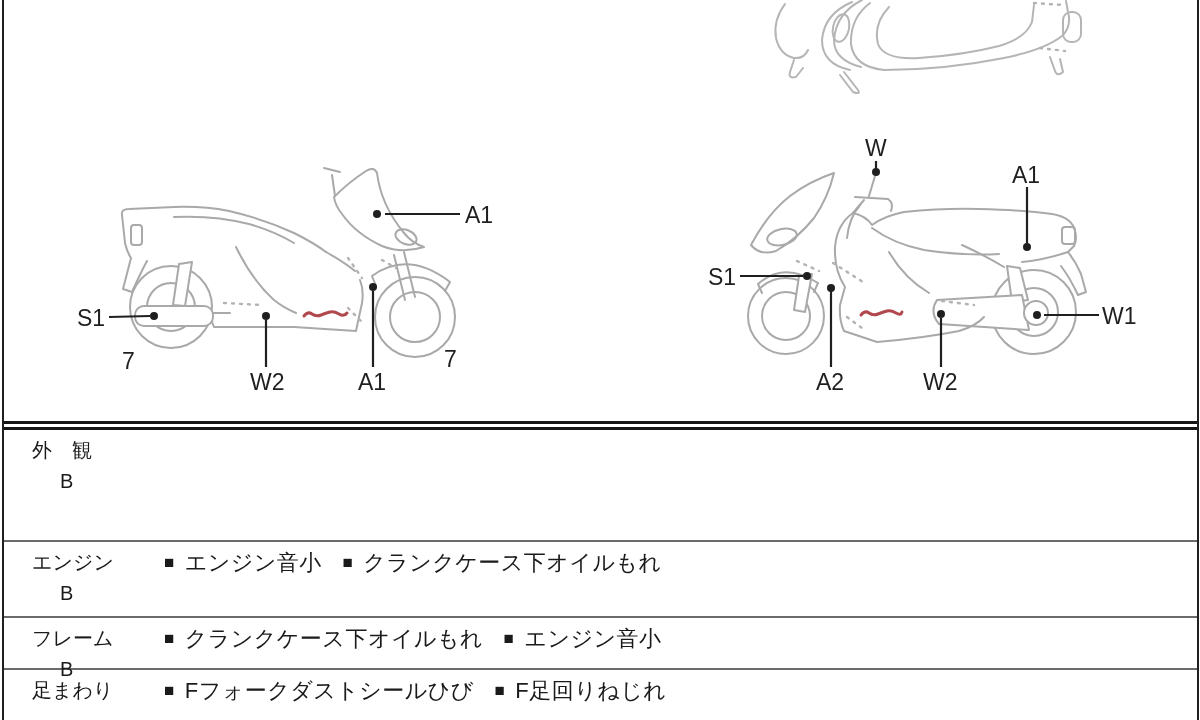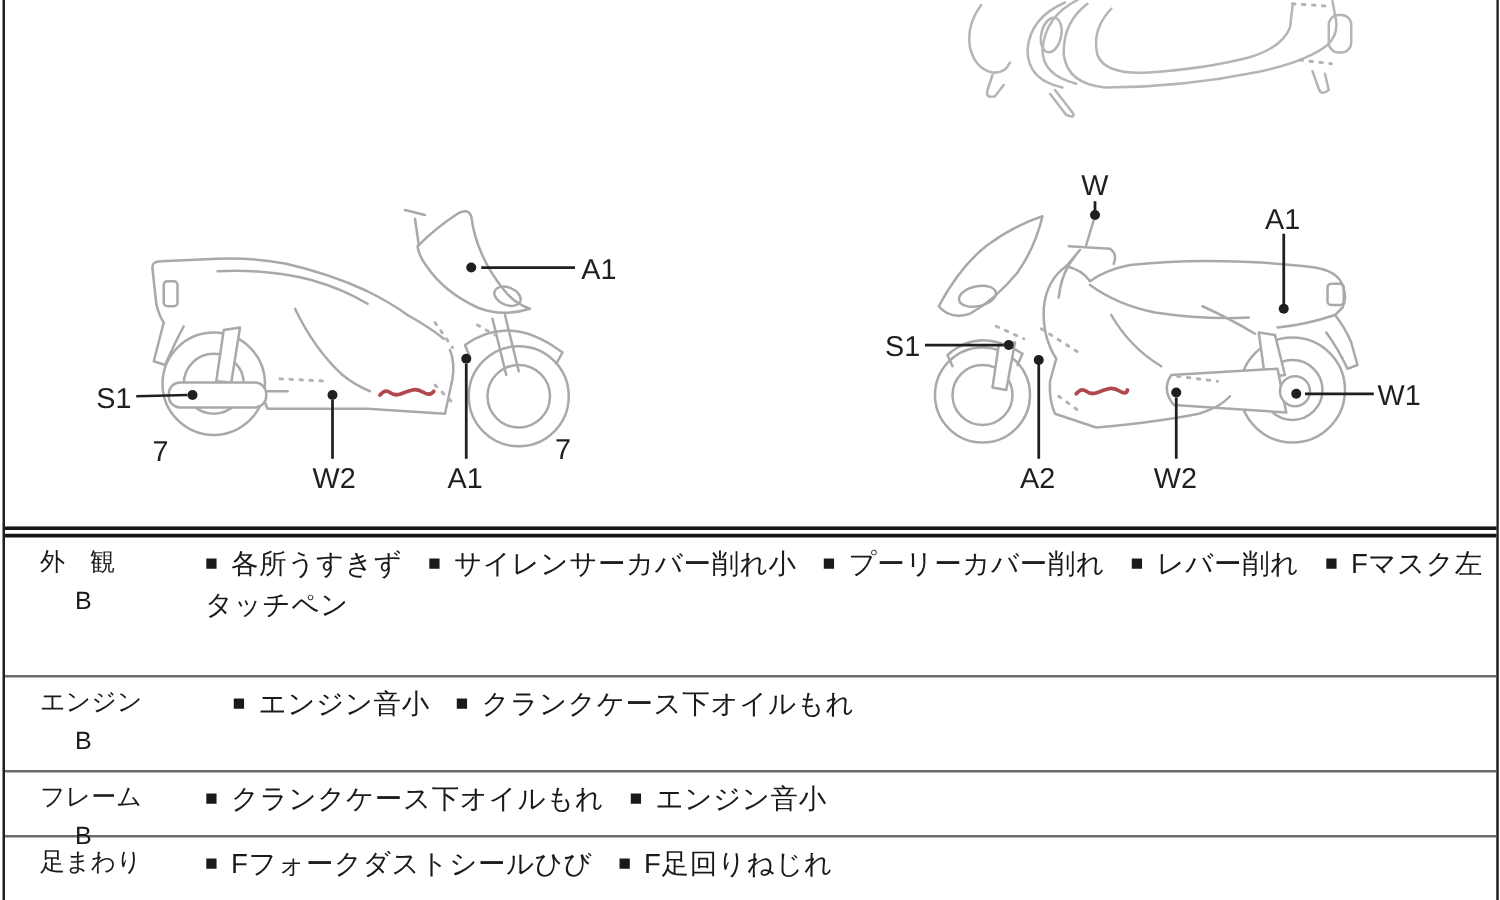--- a/index.html
+++ b/index.html
@@ -18,21 +18,21 @@
   .svg-left{left:60px;top:150px;}
   .svg-right{left:680px;top:128px;}
 
   .rule-a,.rule-b{height:3px;background:#161616;width:100%;}
   .rule-gap{height:3px;background:#fff;width:100%;}
 
   .insp-table{width:100%;}
   .insp-row{display:flex;box-sizing:border-box;border-bottom:2px solid #6b6b6b;}
   .insp-row:last-child{border-bottom:none;}
   .row-1{height:112px;}
-  .row-2{height:76px;gap:22px;}
+  .row-2{height:76px;}
   .row-3{height:52px;}
   .cell-label{
     width:160px;flex:0 0 160px;box-sizing:border-box;
     padding:5px 0 0 28px;font-size:20px;line-height:31px;
   }
   .grade{padding-left:28px;}
   .cell-content{
     flex:1;box-sizing:border-box;padding:5px 10px 0 0;
     font-size:22px;line-height:31px;letter-spacing:0.5px;
   }
@@ -173,27 +173,20 @@
   <div class="rule-gap"></div>
   <div class="rule-b"></div>
 
   <div class="insp-table">
 
     <div class="insp-row row-1">
       <div class="cell-label">
         <div>外　観</div>
         <div class="grade">B</div>
       </div>
-      <div class="cell-content">
-        <span class="item"><span class="bullet">■</span><span>各所うすきず</span></span>
-        <span class="item"><span class="bullet">■</span><span>サイレンサーカバー削れ小</span></span>
-        <span class="item"><span class="bullet">■</span><span>プーリーカバー削れ</span></span>
-        <span class="item"><span class="bullet">■</span><span>レバー削れ</span></span>
-        <span class="item"><span class="bullet">■</span><span>Fマスク左タッチペン</span></span>
-      </div>
     </div>
 
     <div class="insp-row row-2">
       <div class="cell-label">
         <div>エンジン</div>
         <div class="grade">B</div>
       </div>
       <div class="cell-content">
         <span class="item"><span class="bullet">■</span><span>エンジン音小</span></span>
         <span class="item"><span class="bullet">■</span><span>クランクケース下オイルもれ</span></span>

